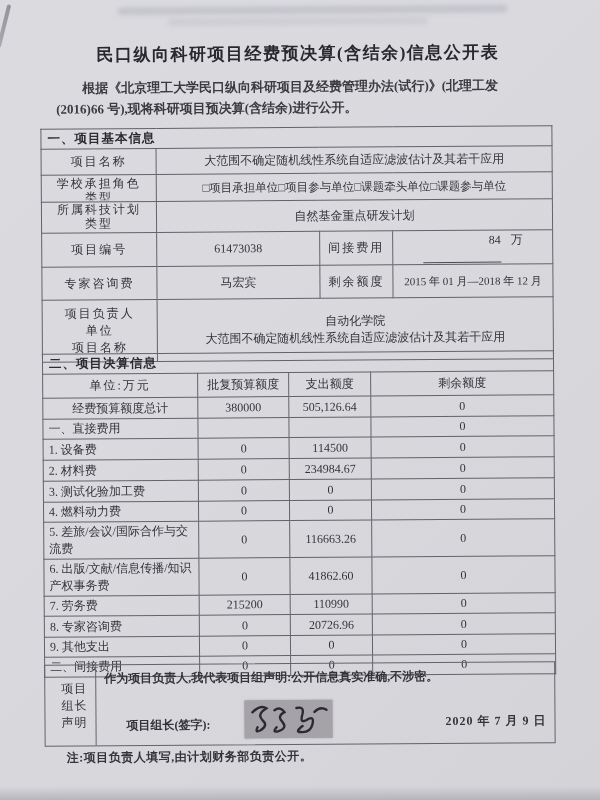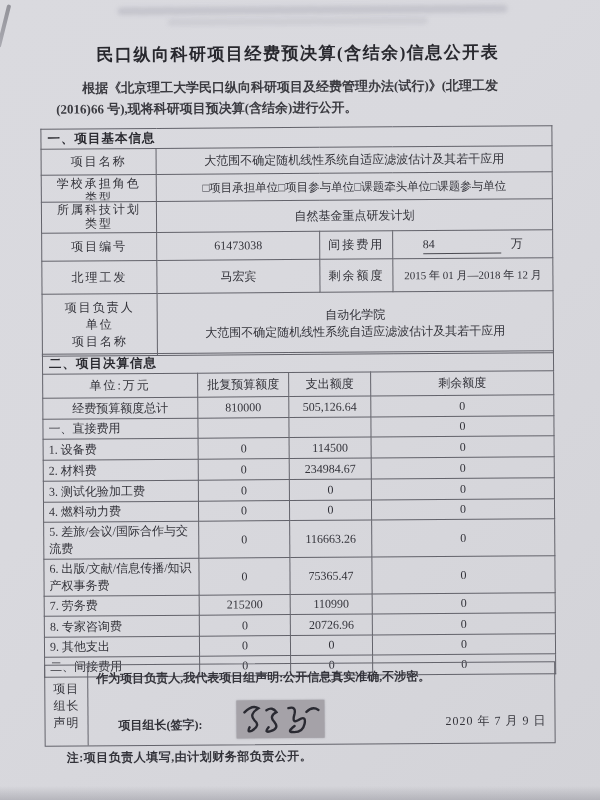--- a/index.html
+++ b/index.html
@@ -33,36 +33,36 @@
      letter-spacing:1px;color:#2b2b31;}
   .lab{letter-spacing:2px;}
   .left{text-align:left;padding-left:5px;}
   .s1{position:absolute;top:127px;left:42px;width:511px;}
   .s2{position:absolute;top:352px;left:42px;width:511px;}
   .clip{overflow:hidden;line-height:14px;}
   .clip-role{height:24px;}
   .clip-plan{height:28px;font-family:Liberation Mono, monospace;}
   .nowrap{white-space:nowrap;font-size:11px;}
   .uline{display:inline-block;min-width:78px;border-bottom:1px solid #4b4b52;
-    text-align:left;padding-bottom:1px;}
+    text-align:right;padding-bottom:14px;}
   .unit{margin-left:10px;}
 
   
   .decl{position:absolute;top:663px;left:42px;width:509px;height:80px;
     border:1px solid #63636b;display:flex;}
   .decl-side{width:42px;border-right:1px solid #63636b;display:flex;flex-direction:column;
-    justify-content:center;align-items:center;font-size:12px;line-height:17px;letter-spacing:1px;}
+    justify-content:center;align-items:center;font-size:12px;line-height:17px;letter-spacing:1px;margin-left:8px;}
   .decl-main{flex:1;position:relative;font-size:12px;}
   .decl-statement{position:absolute;top:5px;left:8px;right:6px;text-align:left;font-weight:600;}
   .sign-row{position:absolute;left:30px;top:36px;right:6px;height:40px;}
   .sign-label{position:absolute;left:0;top:16px;font-weight:600;}
   .sig-patch{position:absolute;left:118px;top:0;width:88px;height:38px;
     background:#a5a2a8;box-shadow:0 0 2px rgba(80,80,90,.4);}
   .sig-patch svg{width:100%;height:100%;}
-  .decl-date{position:absolute;right:2px;top:14px;letter-spacing:1px;font-weight:400;}
+  .decl-date{position:absolute;right:2px;top:14px;letter-spacing:1px;font-weight:700;}
 
   .note{position:absolute;top:748px;left:64px;font-size:12px;font-weight:600;letter-spacing:.5px;}
 </style>
 </head>
 <body>
 
 <div class="sheet">
 
   <div class="bleed1"></div>
   <div class="bleed2"></div>
@@ -109,21 +109,21 @@
     </tr>
     <tr style="height:28px">
       <td class="lab">项目编号</td>
       <td>61473038</td>
       <td class="lab">间接费用</td>
       <td>
         <span class="uline">84</span><span class="unit">万</span>
       </td>
     </tr>
     <tr style="height:33px">
-      <td class="lab">北理工发</td>
+      <td class="lab">专家咨询费</td>
       <td>马宏宾</td>
       <td class="lab">剩余额度</td>
       <td class="nowrap">2015 年 01 月—2018 年 12 月</td>
     </tr>
     <tr style="height:62px">
       <td class="lab">
         <div>项目负责人</div>
         <div>单位</div>
         <div>项目名称</div>
       </td>
@@ -147,21 +147,21 @@
       <td colspan="4">二、项目决算信息</td>
     </tr>
     <tr style="height:24px">
       <td class="lab">单位:万元</td>
       <td>批复预算额度</td>
       <td>支出额度</td>
       <td>剩余额度</td>
     </tr>
     <tr style="height:21px">
       <td>经费预算额度总计</td>
-      <td>810000</td>
+      <td>380000</td>
       <td>505,126.64</td>
       <td>0</td>
     </tr>
     <tr style="height:17px">
       <td class="left">一、直接费用</td>
       <td></td>
       <td></td>
       <td>0</td>
     </tr>
     <tr style="height:21px">
@@ -190,21 +190,21 @@
     </tr>
     <tr style="height:29px">
       <td class="left">5. 差旅/会议/国际合作与交流费</td>
       <td>0</td>
       <td>116663.26</td>
       <td>0</td>
     </tr>
     <tr style="height:37px">
       <td class="left">6. 出版/文献/信息传播/知识产权事务费</td>
       <td>0</td>
-      <td>75365.47</td>
+      <td>41862.60</td>
       <td>0</td>
     </tr>
     <tr style="height:17px">
       <td class="left">7. 劳务费</td>
       <td>215200</td>
       <td>110990</td>
       <td>0</td>
     </tr>
     <tr style="height:21px">
       <td class="left">8. 专家咨询费</td>

